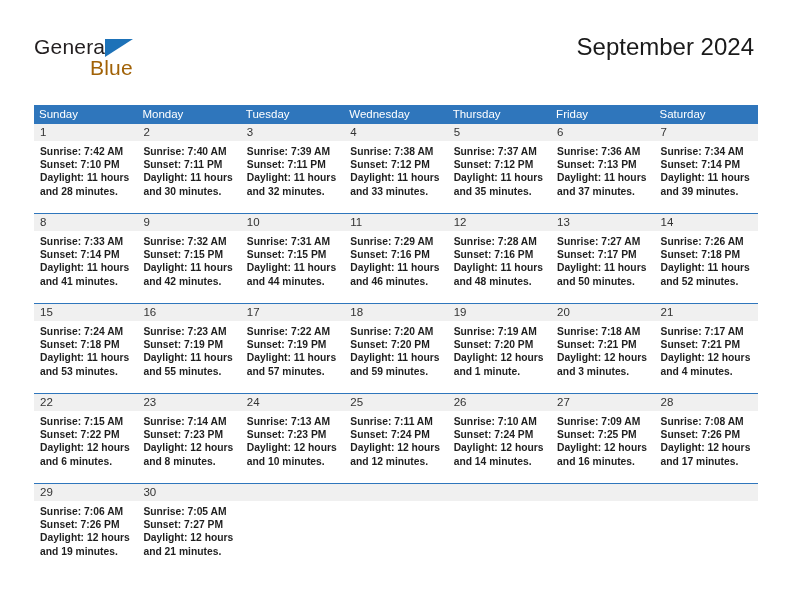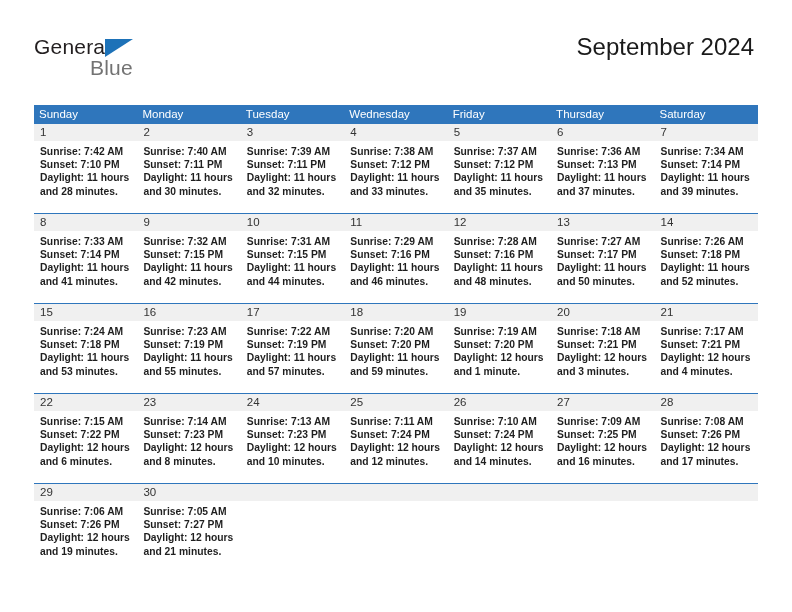--- a/index.html
+++ b/index.html
@@ -54,21 +54,21 @@
     height: 0;
     border-left: 28px solid #1d72b8;
     border-bottom: 18px solid transparent;
   }
   .logo-blue {
     position: absolute;
     left: 56px;
     top: 21px;
     font-size: 21px;
     letter-spacing: 0.2px;
-    color: #737373;
+    color: #a16207;
     line-height: 22px;
   }
   .title {
     position: absolute;
     right: 38px;
     top: 33px;
     font-size: 24px;
     color: #1a1a1a;
     text-align: right;
     white-space: nowrap;
@@ -161,22 +161,22 @@
     <div class="title">September 2024</div>
     <div class="subtitle">Malanzan, La Rioja, Argentina</div>
   </div>
 
   <div class="calendar">
     <div class="dow-row">
       <div class="dow">Sunday</div>
       <div class="dow">Monday</div>
       <div class="dow">Tuesday</div>
       <div class="dow">Wednesday</div>
+      <div class="dow">Thursday</div>
       <div class="dow">Friday</div>
-      <div class="dow">Thursday</div>
       <div class="dow">Saturday</div>
     </div>
 
     <div id="weeks-container">
         <div class="week">
           <div class="cell">
             <div class="daynum-band">
               <span class="daynum">1</span>
             </div>
             <div class="cell-body">

